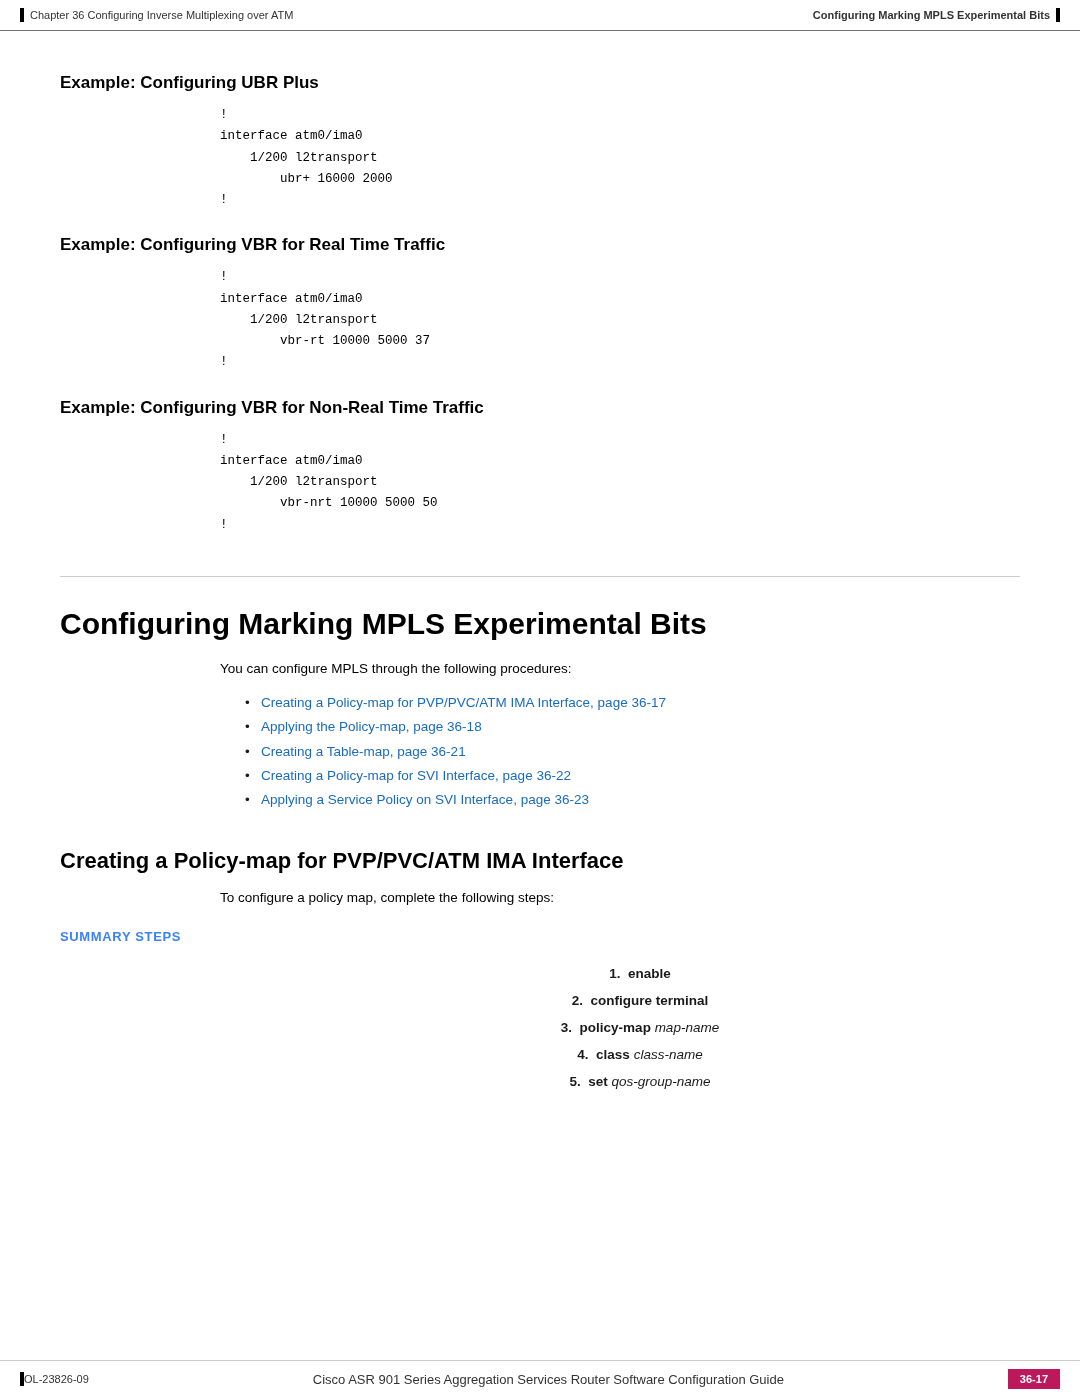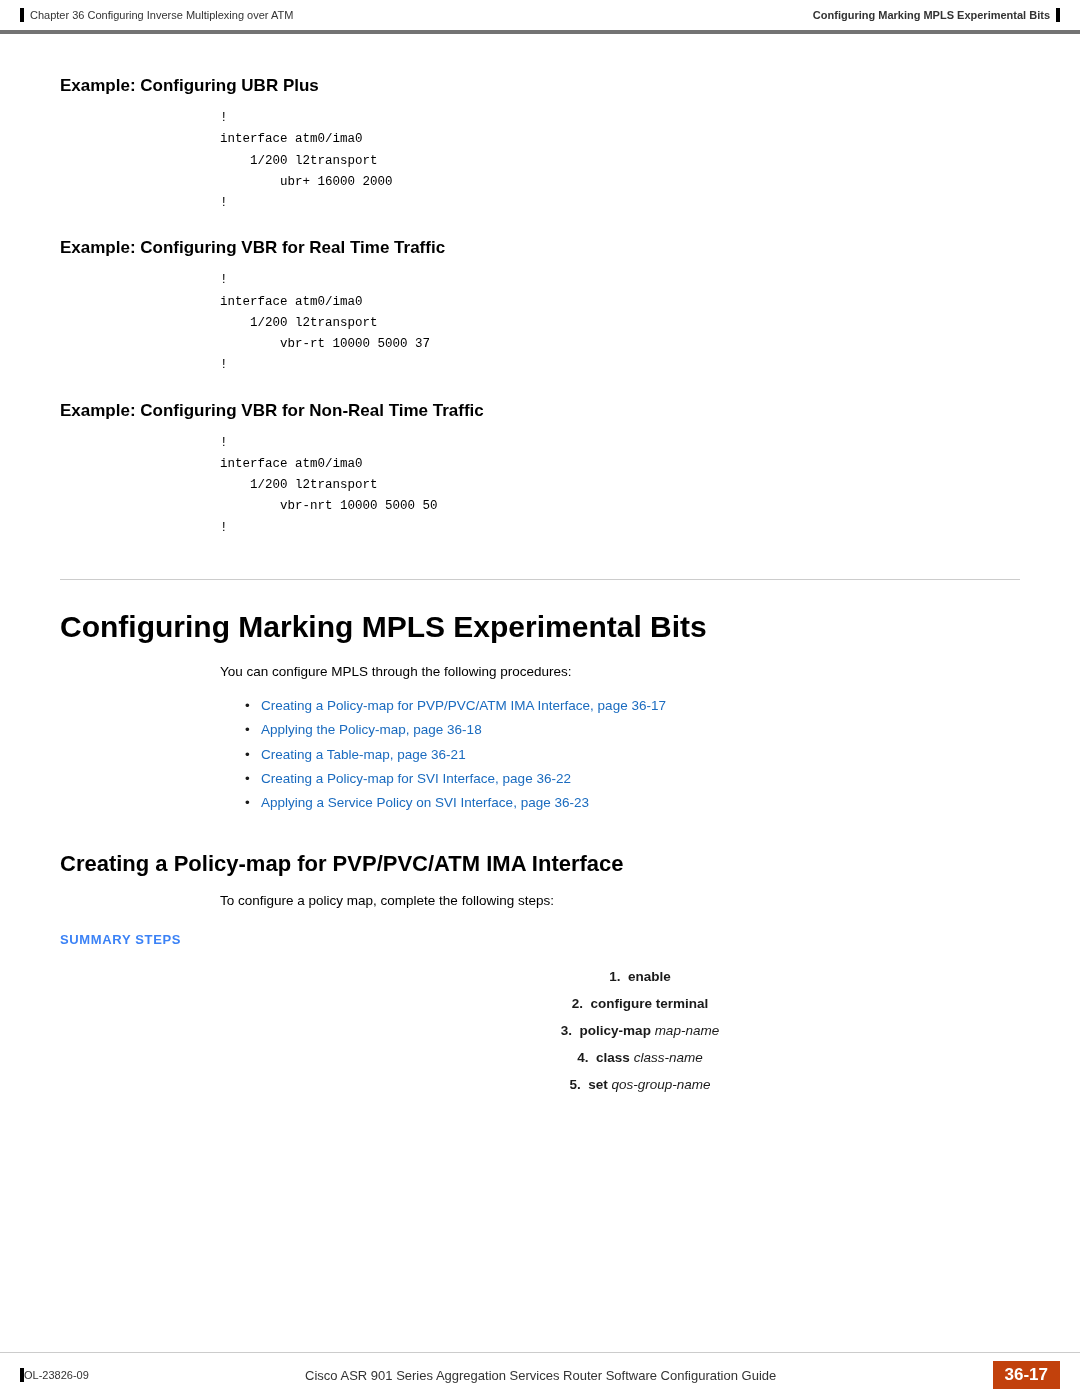--- a/index.html
+++ b/index.html
@@ -20,21 +20,21 @@
       background: #ffffff;
       position: relative;
     }
 
     
     .header-bar {
       display: flex;
       justify-content: space-between;
       align-items: center;
       padding: 8px 20px 8px 20px;
-      border-bottom: 4px solid #737373;
+      border-bottom: 1px solid #737373;
       font-size: 11px;
       color: #333;
     }
 
     .header-left {
       display: flex;
       align-items: center;
       gap: 6px;
     }
 
@@ -207,24 +207,24 @@
     }
 
     .footer-center {
       font-size: 13px;
       color: #333;
       text-align: center;
       flex: 1;
     }
 
     .footer-right {
-      background: #c2410c;
+      background: #be185d;
       color: #ffffff;
       padding: 4px 12px;
-      font-size: 17px;
+      font-size: 11px;
       font-weight: bold;
     }
 
     .section-gap {
       margin-top: 10px;
     }
   </style>
 </head>
 <body>
 

